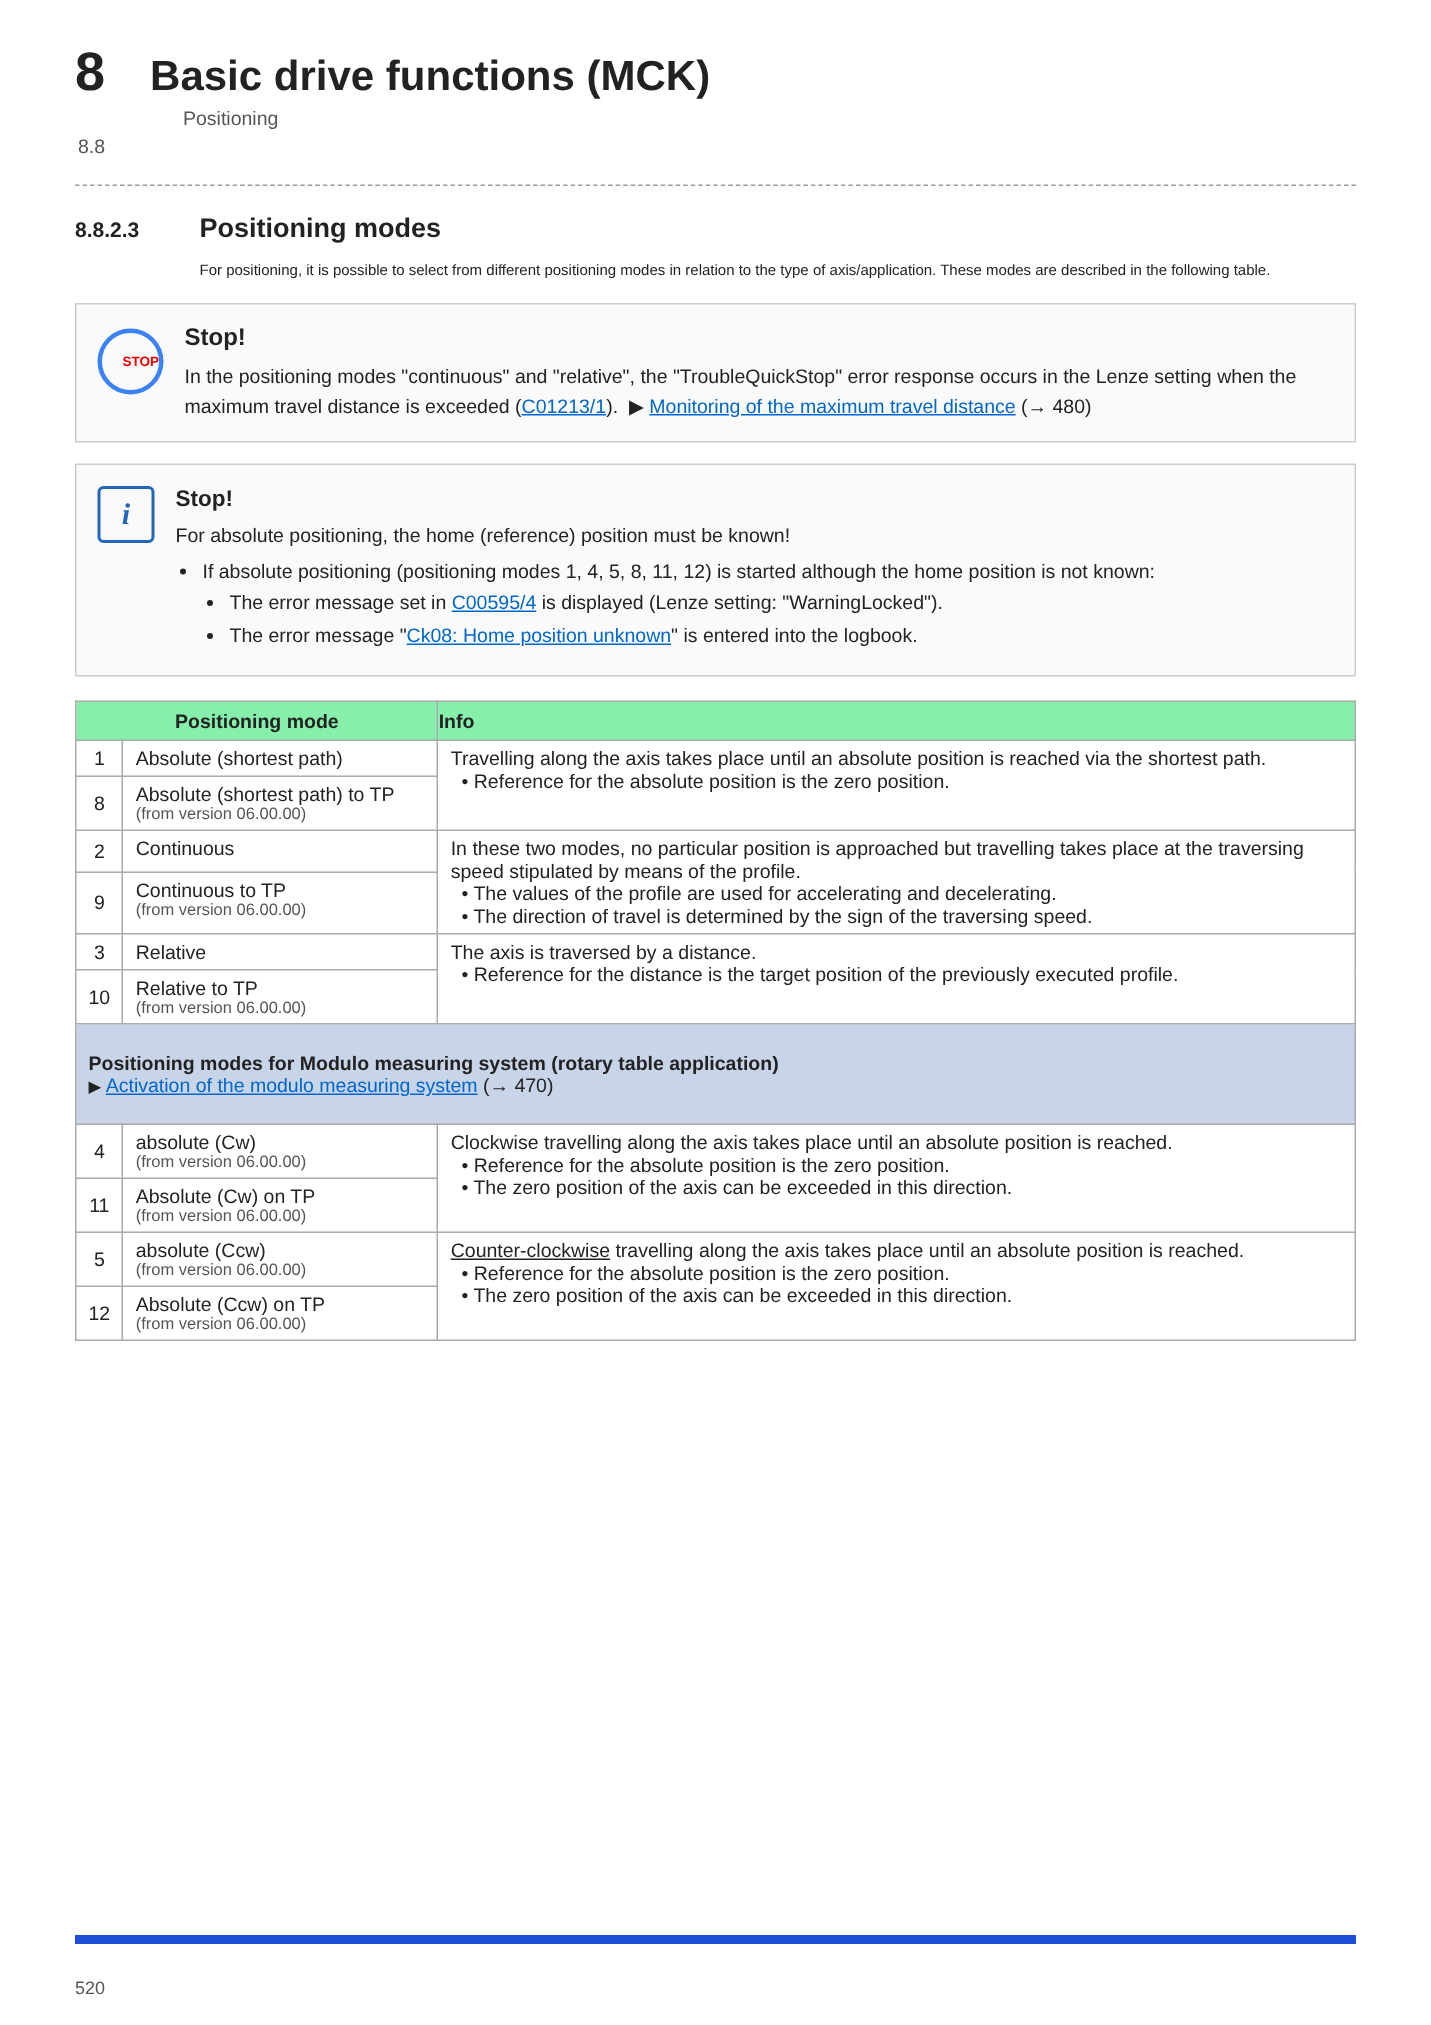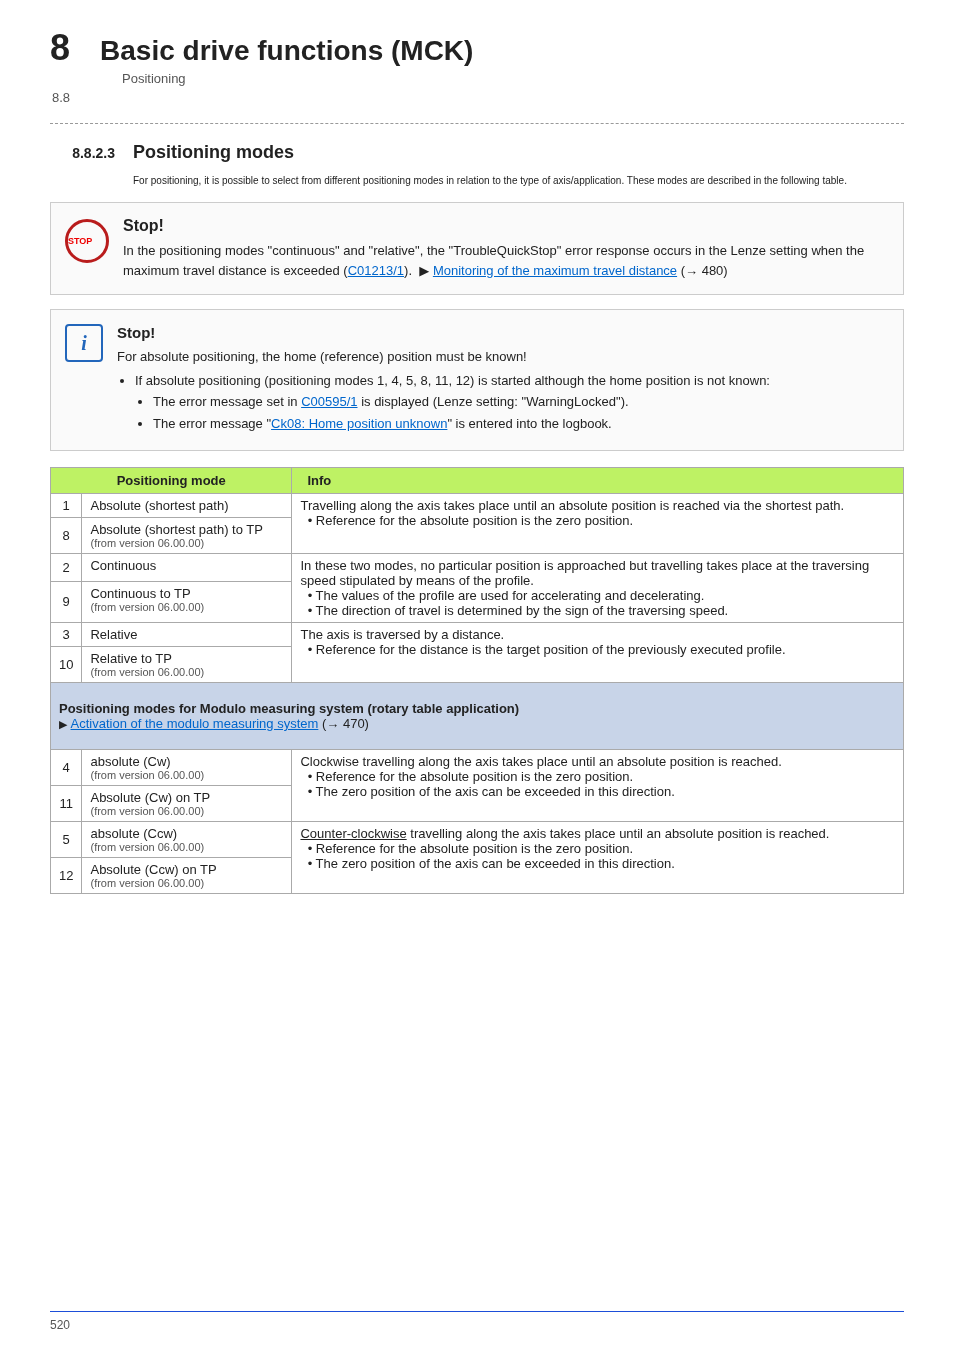--- a/index.html
+++ b/index.html
@@ -65,21 +65,20 @@
       display: flex;
       gap: 18px;
       margin-bottom: 10px;
       align-items: baseline;
     }
     .subsection-number {
       font-size: 14px;
       font-weight: bold;
       color: #222;
       min-width: 65px;
-      text-align: right;
     }
     .subsection-title {
       font-size: 18px;
       font-weight: bold;
       color: #222;
     }
     .intro-text {
       font-size: 10px;
       color: #222;
       margin-left: 83px;
@@ -92,25 +91,25 @@
       margin: 0 0 14px 0;
       padding: 14px 16px 14px 14px;
       display: flex;
       align-items: flex-start;
       gap: 14px;
     }
     .stop-icon {
       min-width: 44px;
       width: 44px;
       height: 44px;
-      border: 3px solid #b91c1c;
+      border: 3px solid #3b82f6;
       border-radius: 50%;
       display: flex;
       align-items: center;
-      justify-content: flex-start;
+      justify-content: flex-end;
       font-size: 9px;
       font-weight: bold;
       color: #e00;
       flex-shrink: 0;
       margin-top: 2px;
       letter-spacing: 0;
     }
     .stop-content {}
     .stop-title {
       font-size: 16px;
@@ -180,23 +179,23 @@
       color: #0066cc;
       text-decoration: underline;
     }
     .table-container {
       width: 100%;
       border-collapse: collapse;
       margin-bottom: 20px;
       font-size: 13px;
     }
     .table-container th {
-      background: #bef264;
+      background: #86efac;
       border: 1px solid #aaa;
-      padding: 5px 15px;
+      padding: 5px 0;
       text-align: left;
       font-weight: bold;
       color: #222;
     }
     .table-container td {
       border: 1px solid #aaa;
       padding: 4px 8px;
       vertical-align: top;
       color: #222;
     }
@@ -224,22 +223,22 @@
     }
     .footer-bar {
       position: absolute;
       bottom: 18px;
       left: 50px;
       right: 50px;
       display: flex;
       justify-content: space-between;
       font-size: 12px;
       color: #555;
-      border-top: 1px solid #1d4ed8;
-      padding-top: 6px;
+      border-top: 6px solid #1d4ed8;
+      padding-top: 22px;
     }
     .arrow-link {
       font-size: 13px;
     }
     .arrow-link::before {
       content: '▶ ';
       font-size: 11px;
     }
   </style>
 </head>
@@ -282,21 +281,21 @@
   <div class="note-box">
     <div class="note-icon">i</div>
     <div class="note-content">
       <div class="note-title">Stop!</div>
       <div class="note-text">
         For absolute positioning, the home (reference) position must be known!
         <ul class="note-list">
           <li>
             If absolute positioning (positioning modes 1, 4, 5, 8, 11, 12) is started although the home position is not known:
             <ul class="note-sublist">
-              <li>The error message set in <a href="#">C00595/1</a> is displayed (Lenze setting: "WarningLocked").</li>
+              <li>The error message set in <a href="#">C00595/4</a> is displayed (Lenze setting: "WarningLocked").</li>
               <li>The error message "<a href="#">Ck08: Home position unknown</a>" is entered into the logbook.</li>
             </ul>
           </li>
         </ul>
       </div>
     </div>
   </div>
 
   <table class="table-container">
     <thead>

